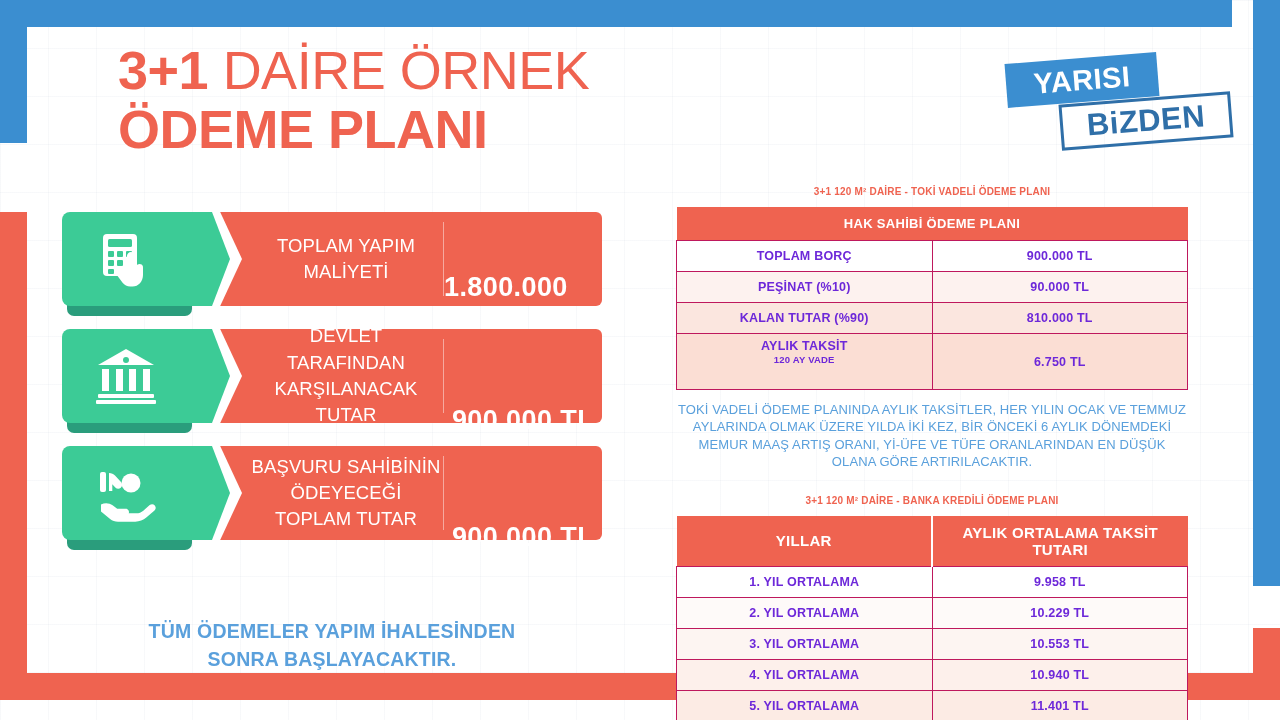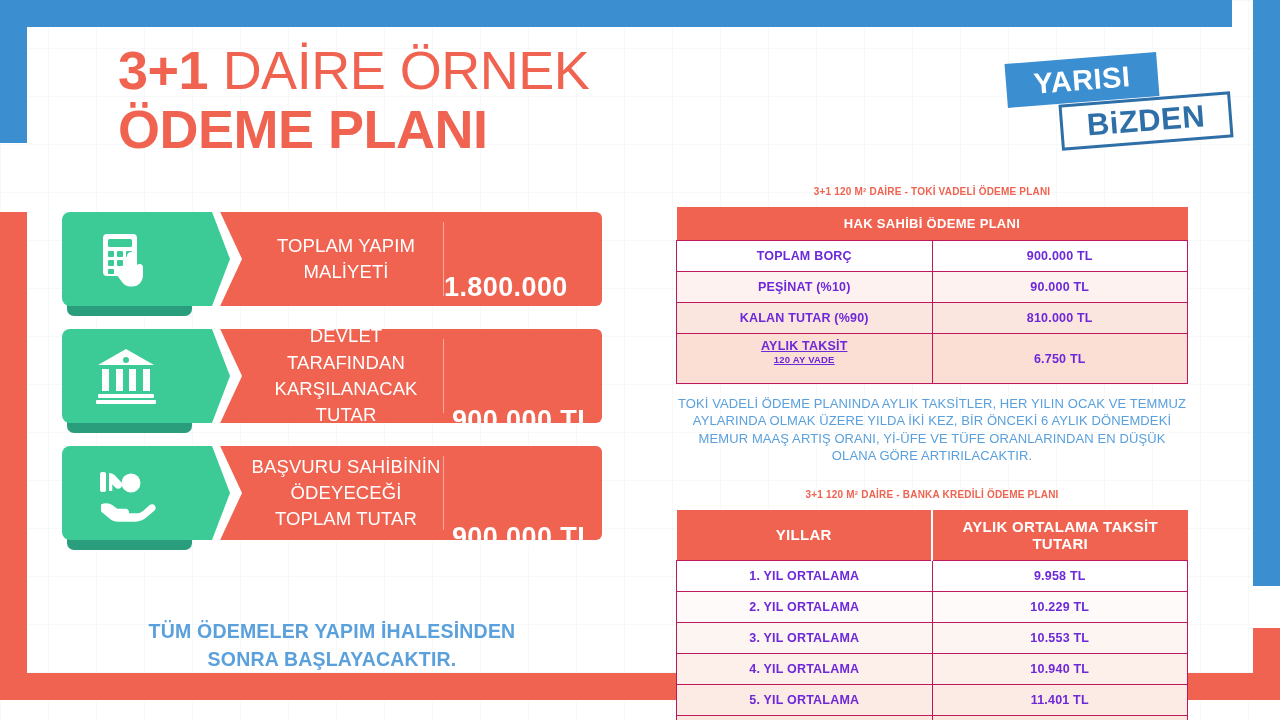--- a/index.html
+++ b/index.html
@@ -189,21 +189,21 @@
   table.plan td {
     border: 1px solid #be185d;
     color: #6d28d9; font-weight: bold;
     font-size: 12.5px; text-align: center;
     padding: 8px 0; letter-spacing: .2px;
   }
   table.plan td .sub {
     display: block; font-size: 9.5px; font-weight: bold;
     margin-top: 1px; letter-spacing: .2px;
   }
-  table.plan td.tall { padding: 5px 0 18px; text-decoration: underline; }
+  table.plan td.tall { padding: 5px 0 24px; }
 
   .note-text {
     margin-top: 11px;
     color: #5aa0dc; font-size: 13px; line-height: 1.34;
     text-align: center; letter-spacing: .1px;
   }
 </style>
 </head>
 <body>
 

